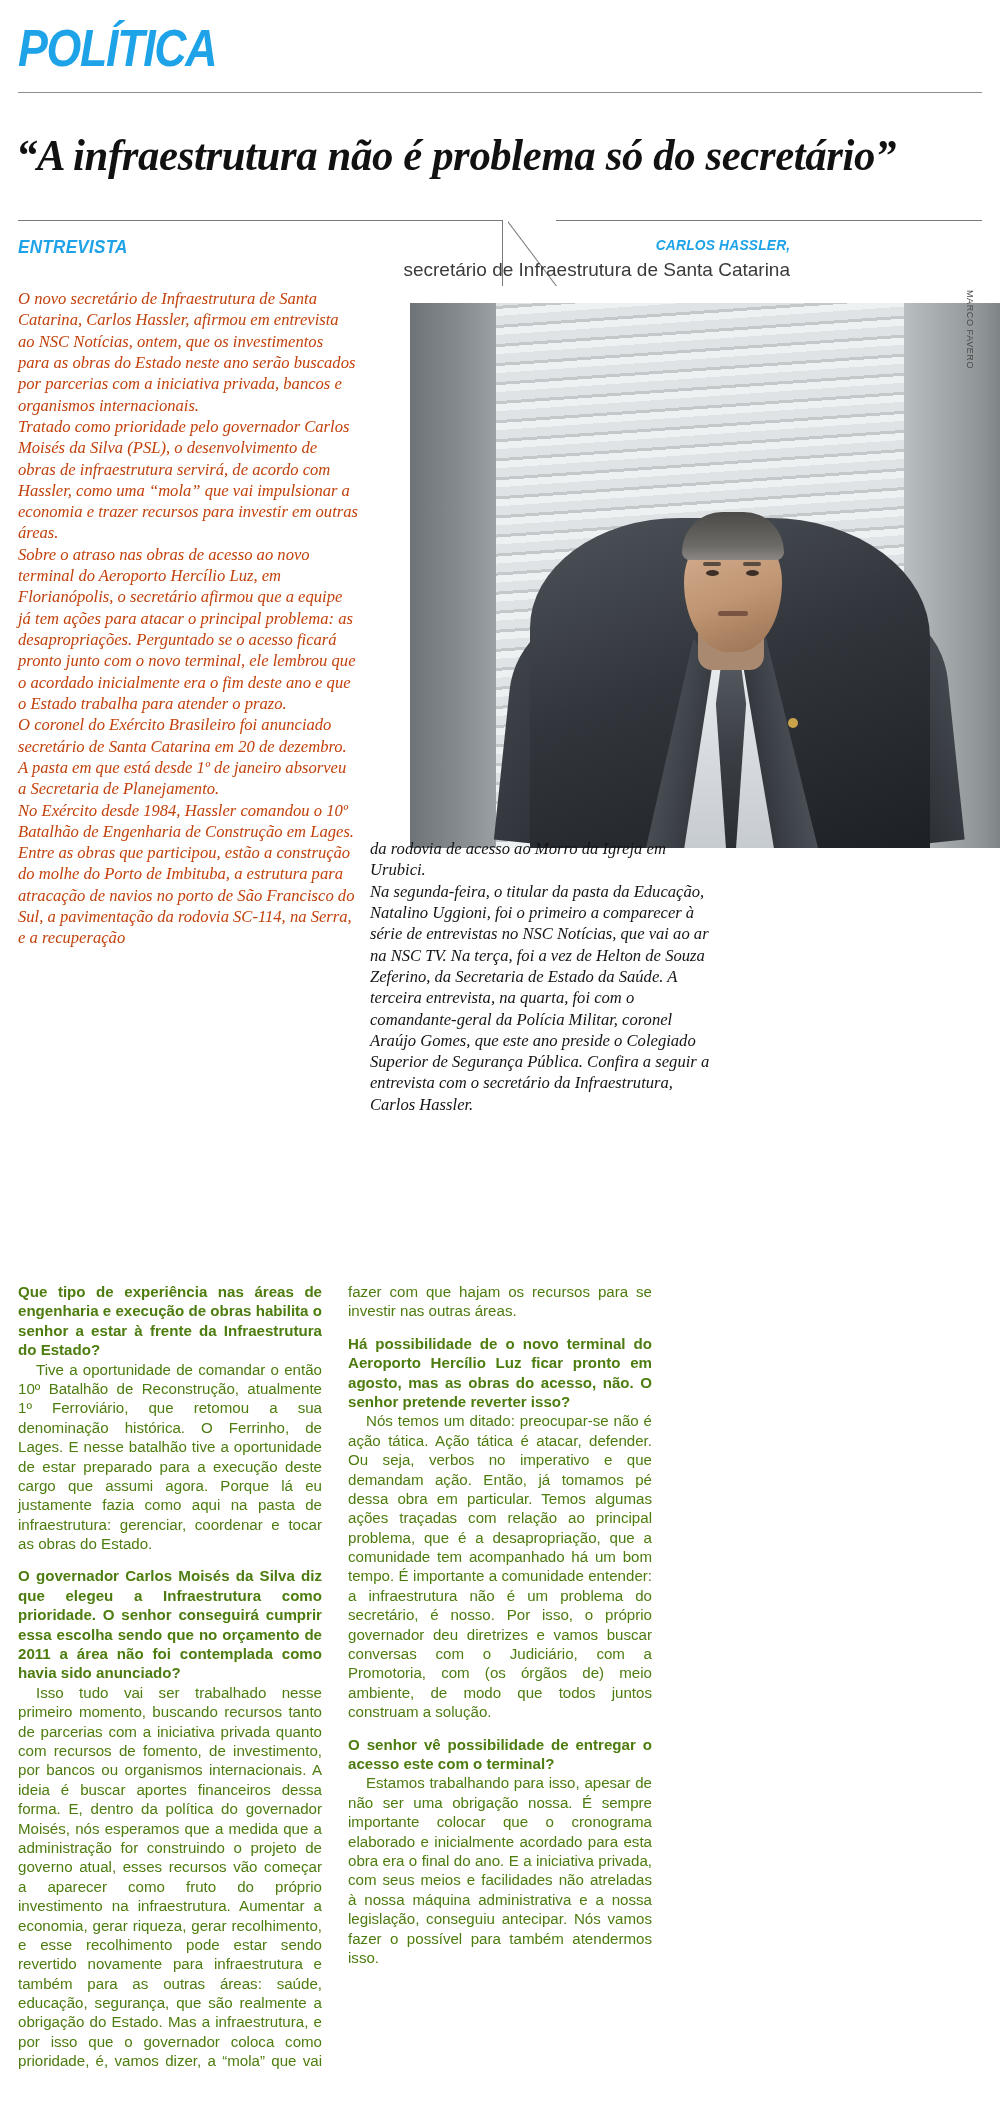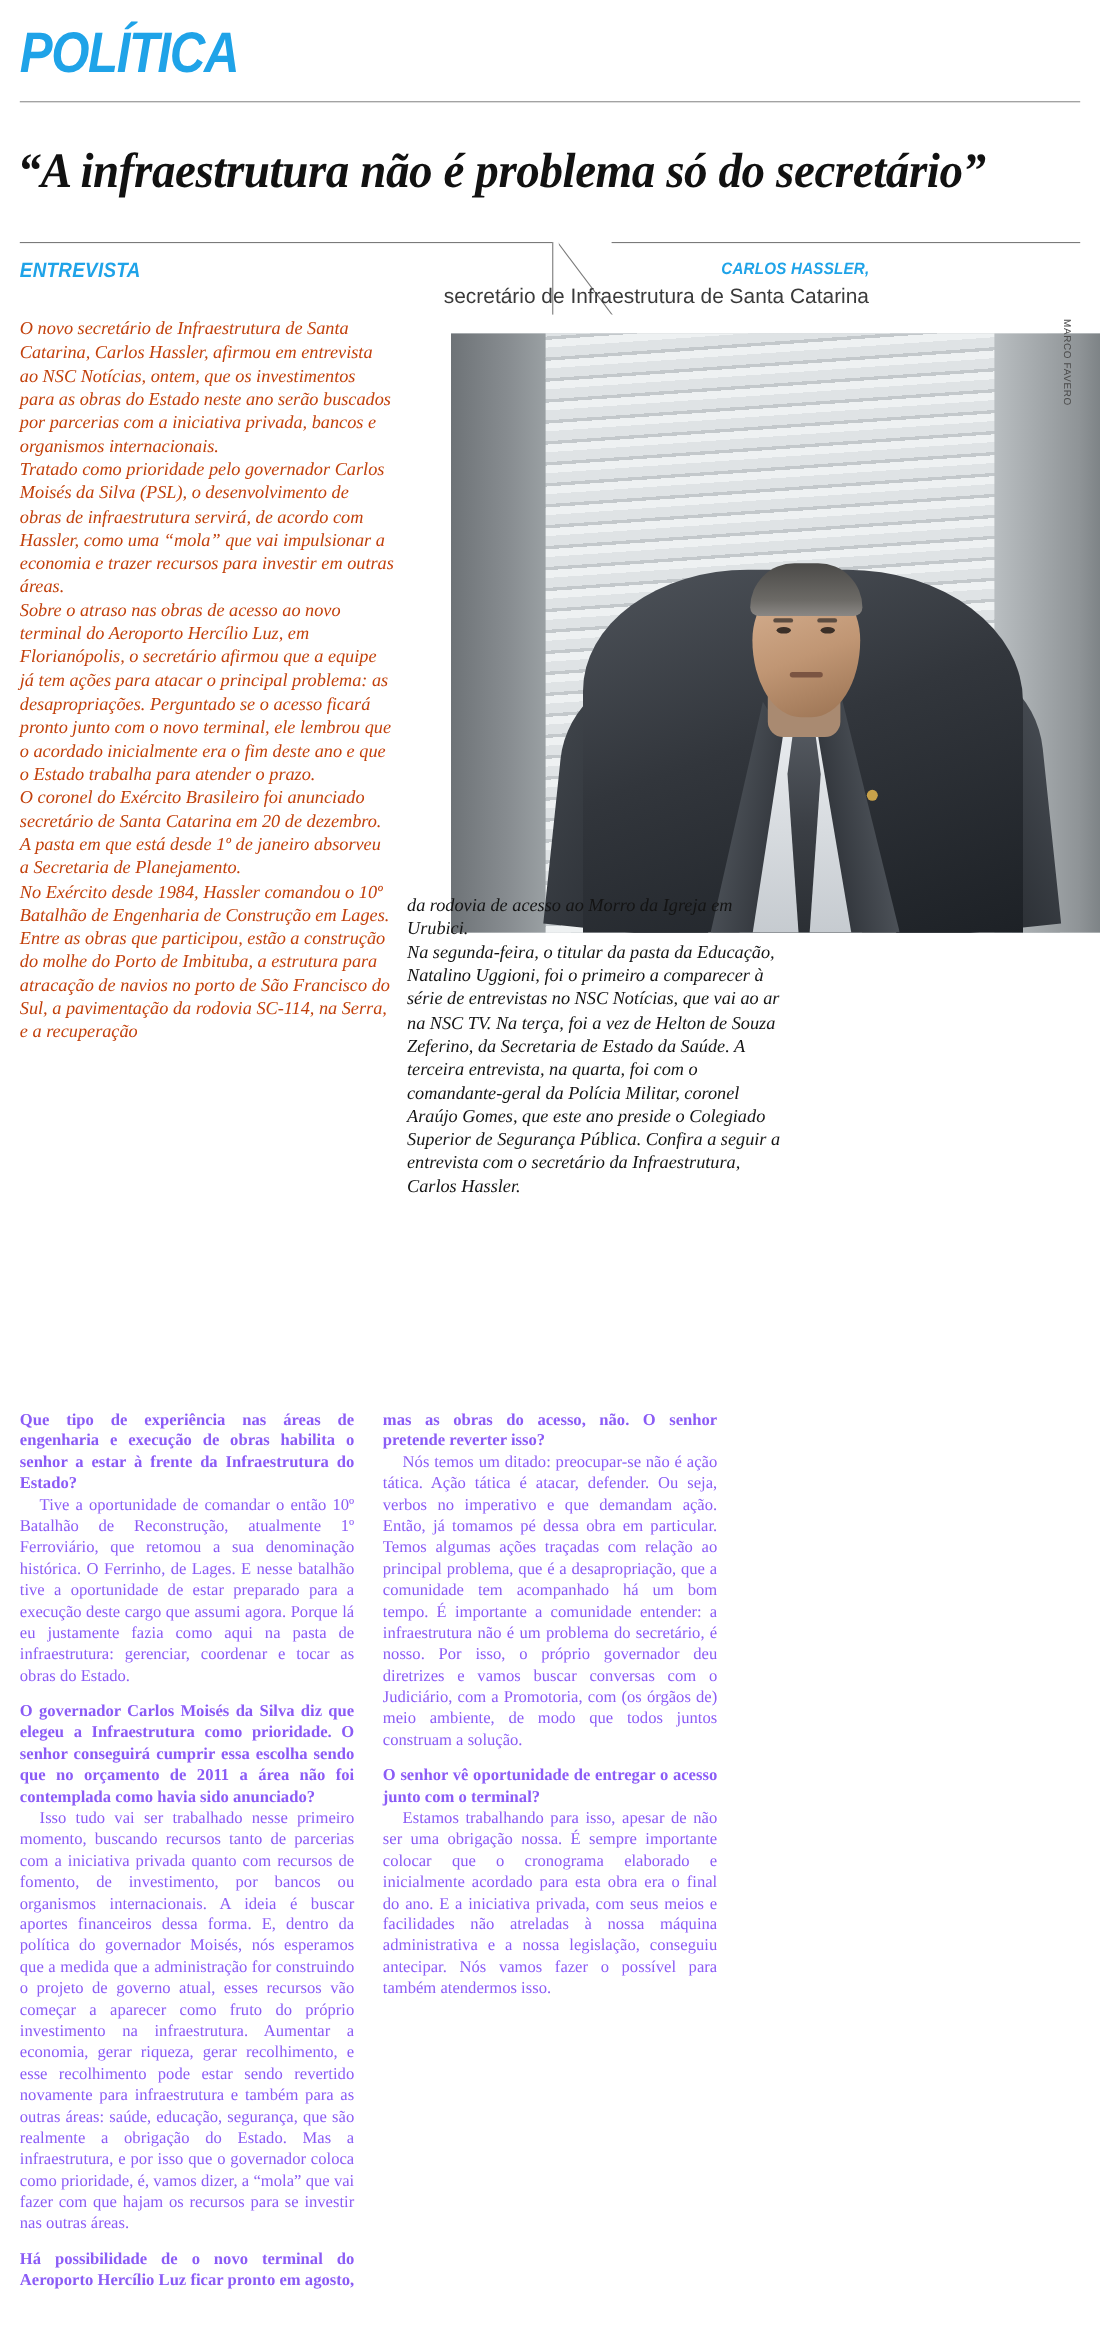--- a/index.html
+++ b/index.html
@@ -158,21 +158,21 @@
     font-style: italic;
     font-size: 16.6px;
     line-height: 1.285;
     color: #c2410c;
     text-align: left;
     white-space: pre-wrap;
   }
   .lead-right {
     position: absolute;
     left: 370px;
-    top: 812px;
+    top: 838px;
     width: 340px;
     font-family: "Liberation Serif", serif;
     font-style: italic;
     font-size: 16.6px;
     line-height: 1.285;
     color: #141414;
     text-align: left;
     white-space: pre-wrap;
   }
 
@@ -349,26 +349,26 @@
   
   .qa {
     position: absolute;
     left: 18px;
     top: 1282px;
     width: 964px;
     height: 820px;
     column-count: 3;
     column-gap: 26px;
     column-fill: auto;
-    font-family: Liberation Serif, serif;
+    font-family: Liberation Sans, sans-serif;
     font-size: 15.1px;
     line-height: 1.285;
     text-align: justify;
     hyphens: auto;
-    color: #8b5cf6;
+    color: #4d7c0f;
   }
   .qa p {
     margin: 0;
     text-indent: 18px;
   }
   .qa p.q {
     font-weight: 700;
     text-indent: 0;
     margin-top: 13px;
     text-align: justify;
@@ -427,17 +427,17 @@
   <div class="lead-right">da rodovia de acesso ao Morro da Igreja em Urubici.
 Na segunda-feira, o titular da pasta da Educação, Natalino Uggioni, foi o primeiro a comparecer à série de entrevistas no NSC Notícias, que vai ao ar na NSC TV. Na terça, foi a vez de Helton de Souza Zeferino, da Secretaria de Estado da Saúde. A terceira entrevista, na quarta, foi com o comandante-geral da Polícia Militar, coronel Araújo Gomes, que este ano preside o Colegiado Superior de Segurança Pública. Confira a seguir a entrevista com o secretário da Infraestrutura, Carlos Hassler.</div>
 
   <div class="qa" id="qa-body">
       <p class="q">Que tipo de experiência nas áreas de engenharia e execução de obras habilita o senhor a estar à frente da Infraestrutura do Estado?</p>
       <p class="a">Tive a oportunidade de comandar o então 10º Batalhão de Reconstrução, atualmente 1º Ferroviário, que retomou a sua denominação histórica. O Ferrinho, de Lages. E nesse batalhão tive a oportunidade de estar preparado para a execução deste cargo que assumi agora. Porque lá eu justamente fazia como aqui na pasta de infraestrutura: gerenciar, coordenar e tocar as obras do Estado.</p>
       <p class="q">O governador Carlos Moisés da Silva diz que elegeu a Infraestrutura como prioridade. O senhor conseguirá cumprir essa escolha sendo que no orçamento de 2011 a área não foi contemplada como havia sido anunciado?</p>
       <p class="a">Isso tudo vai ser trabalhado nesse primeiro momento, buscando recursos tanto de parcerias com a iniciativa privada quanto com recursos de fomento, de investimento, por bancos ou organismos internacionais. A ideia é buscar aportes financeiros dessa forma. E, dentro da política do governador Moisés, nós esperamos que a medida que a administração for construindo o projeto de governo atual, esses recursos vão começar a aparecer como fruto do próprio investimento na infraestrutura. Aumentar a economia, gerar riqueza, gerar recolhimento, e esse recolhimento pode estar sendo revertido novamente para infraestrutura e também para as outras áreas: saúde, educação, segurança, que são realmente a obrigação do Estado. Mas a infraestrutura, e por isso que o governador coloca como prioridade, é, vamos dizer, a “mola” que vai fazer com que hajam os recursos para se investir nas outras áreas.</p>
       <p class="q">Há possibilidade de o novo terminal do Aeroporto Hercílio Luz ficar pronto em agosto, mas as obras do acesso, não. O senhor pretende reverter isso?</p>
       <p class="a">Nós temos um ditado: preocupar-se não é ação tática. Ação tática é atacar, defender. Ou seja, verbos no imperativo e que demandam ação. Então, já tomamos pé dessa obra em particular. Temos algumas ações traçadas com relação ao principal problema, que é a desapropriação, que a comunidade tem acompanhado há um bom tempo. É importante a comunidade entender: a infraestrutura não é um problema do secretário, é nosso. Por isso, o próprio governador deu diretrizes e vamos buscar conversas com o Judiciário, com a Promotoria, com (os órgãos de) meio ambiente, de modo que todos juntos construam a solução.</p>
-      <p class="q">O senhor vê oportunidade de entregar o acesso junto com o terminal?</p>
+      <p class="q">O senhor vê possibilidade de entregar o acesso este com o terminal?</p>
       <p class="a">Estamos trabalhando para isso, apesar de não ser uma obrigação nossa. É sempre importante colocar que o cronograma elaborado e inicialmente acordado para esta obra era o final do ano. E a iniciativa privada, com seus meios e facilidades não atreladas à nossa máquina administrativa e a nossa legislação, conseguiu antecipar. Nós vamos fazer o possível para também atendermos isso.</p>
     </div>
 
 </div>
 
 </body></html>

